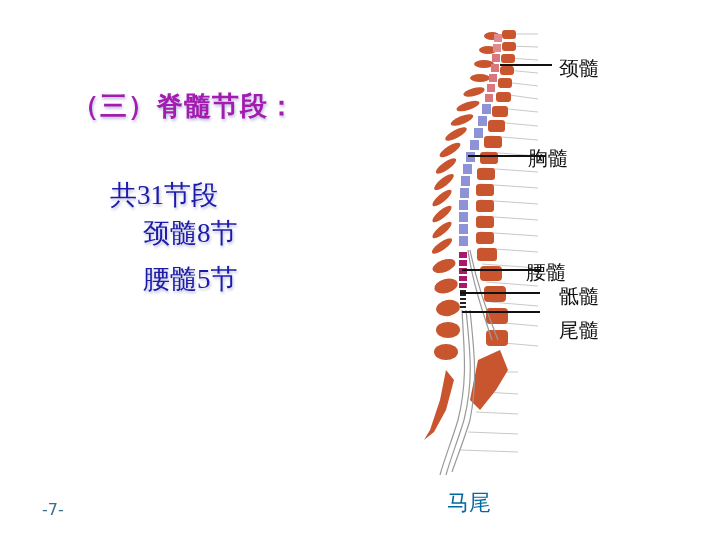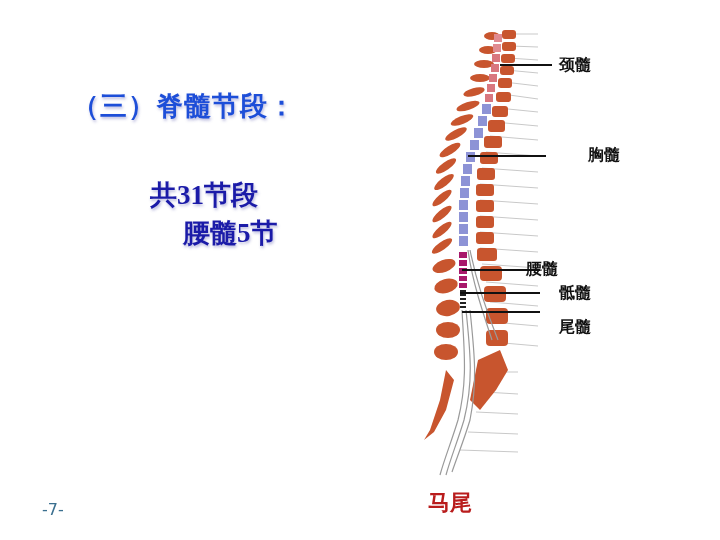--- a/index.html
+++ b/index.html
@@ -1,37 +1,38 @@
 <!DOCTYPE html>
 <html><head>
 <meta charset="utf-8">
 <style>
   html, body { margin:0; padding:0; }
   body { width:720px; height:540px; background:#ffffff; position:relative; overflow:hidden;
          font-family:"DejaVu Sans", sans-serif; }
   .heading { position:absolute; left:72px; top:88px; font-size:27px; font-weight:bold;
-             color:#1d4ed8; letter-spacing:1px; text-shadow:1px 2px 3px rgba(60,60,160,0.35); }
+             color:#a21caf; letter-spacing:1px; text-shadow:1px 2px 3px rgba(60,60,160,0.35); }
   .list { position:absolute; left:110px; top:175px; }
-  .list .item { font-family:"Liberation Serif", serif; font-size:27px; font-weight:bold;
-                color:#1b1ba8; text-shadow:1px 2px 3px rgba(60,60,160,0.35); height:46px; line-height:40px;margin-left:40px; }
+  .list .item { font-family:"Liberation Serif", serif; font-size:27px; font-weight:normal;
+                color:#1b1ba8; text-shadow:1px 2px 3px rgba(60,60,160,0.35); height:46px; line-height:40px; }
   .list .item.sub { padding-left:33px; }
   .list .item.first { margin-bottom:-8px; }
   .pagenum { position:absolute; left:42px; top:500px; font-size:16px; color:#3a6f8f; }
   .spine { position:absolute; left:400px; top:20px; width:180px; height:470px; }
-  .label { position:absolute; font-size:16px; color:#111; font-weight:bold; }
-  .label-mawei { position:absolute; left:428px; top:488px; font-size:22px; color:#b91c1c; font-weight:bold; }
+  .label { position:absolute; font-size:20px; color:#111; font-weight:normal; }
+  .label-mawei { position:absolute; left:447px; top:488px; font-size:22px; color:#0369a1; font-weight:normal; }
   .leader { position:absolute; height:2px; background:#111; }
 </style>
 </head>
 <body>
 
 <div class="heading">（三）脊髓节段：</div>
 
 <div class="list">
   <div class="item first">共31节段</div>
+  <div class="item sub">颈髓8节</div>
   <div class="item sub">腰髓5节</div>
 </div>
 
 <svg class="spine" viewBox="0 0 180 470" width="180" height="470">
 
   <g stroke="#c9c9c9" stroke-width="1">
     <line x1="110" y1="14" x2="138" y2="14"></line>
     <line x1="110" y1="26" x2="138" y2="27"></line>
     <line x1="108" y1="38" x2="138" y2="40"></line>
     <line x1="106" y1="50" x2="138" y2="53"></line>
@@ -153,21 +154,21 @@
     <path d="M70 290 C74 330 78 360 70 400 C64 420 56 440 52 452"></path>
     <path d="M68 230 C72 260 82 290 92 320"></path>
     <path d="M70 230 C76 260 86 290 98 320"></path>
   </g>
 </svg>
 
 <div class="leader" style="left:500px; top:64px; width:52px;"></div>
 <div class="label" style="left:559px; top:55px;">颈髓</div>
 
 <div class="leader" style="left:468px; top:155px; width:78px;"></div>
-<div class="label" style="left:588px; top:145px;">胸髓</div>
+<div class="label" style="left:528px; top:145px;">胸髓</div>
 
 <div class="leader" style="left:462px; top:269px; width:78px;"></div>
 <div class="label" style="left:526px; top:259px;">腰髓</div>
 
 <div class="leader" style="left:460px; top:292px; width:80px;"></div>
 <div class="label" style="left:559px; top:283px;text-align:right;">骶髓</div>
 
 <div class="leader" style="left:462px; top:311px; width:78px;"></div>
 <div class="label" style="left:559px; top:317px;">尾髓</div>
 

